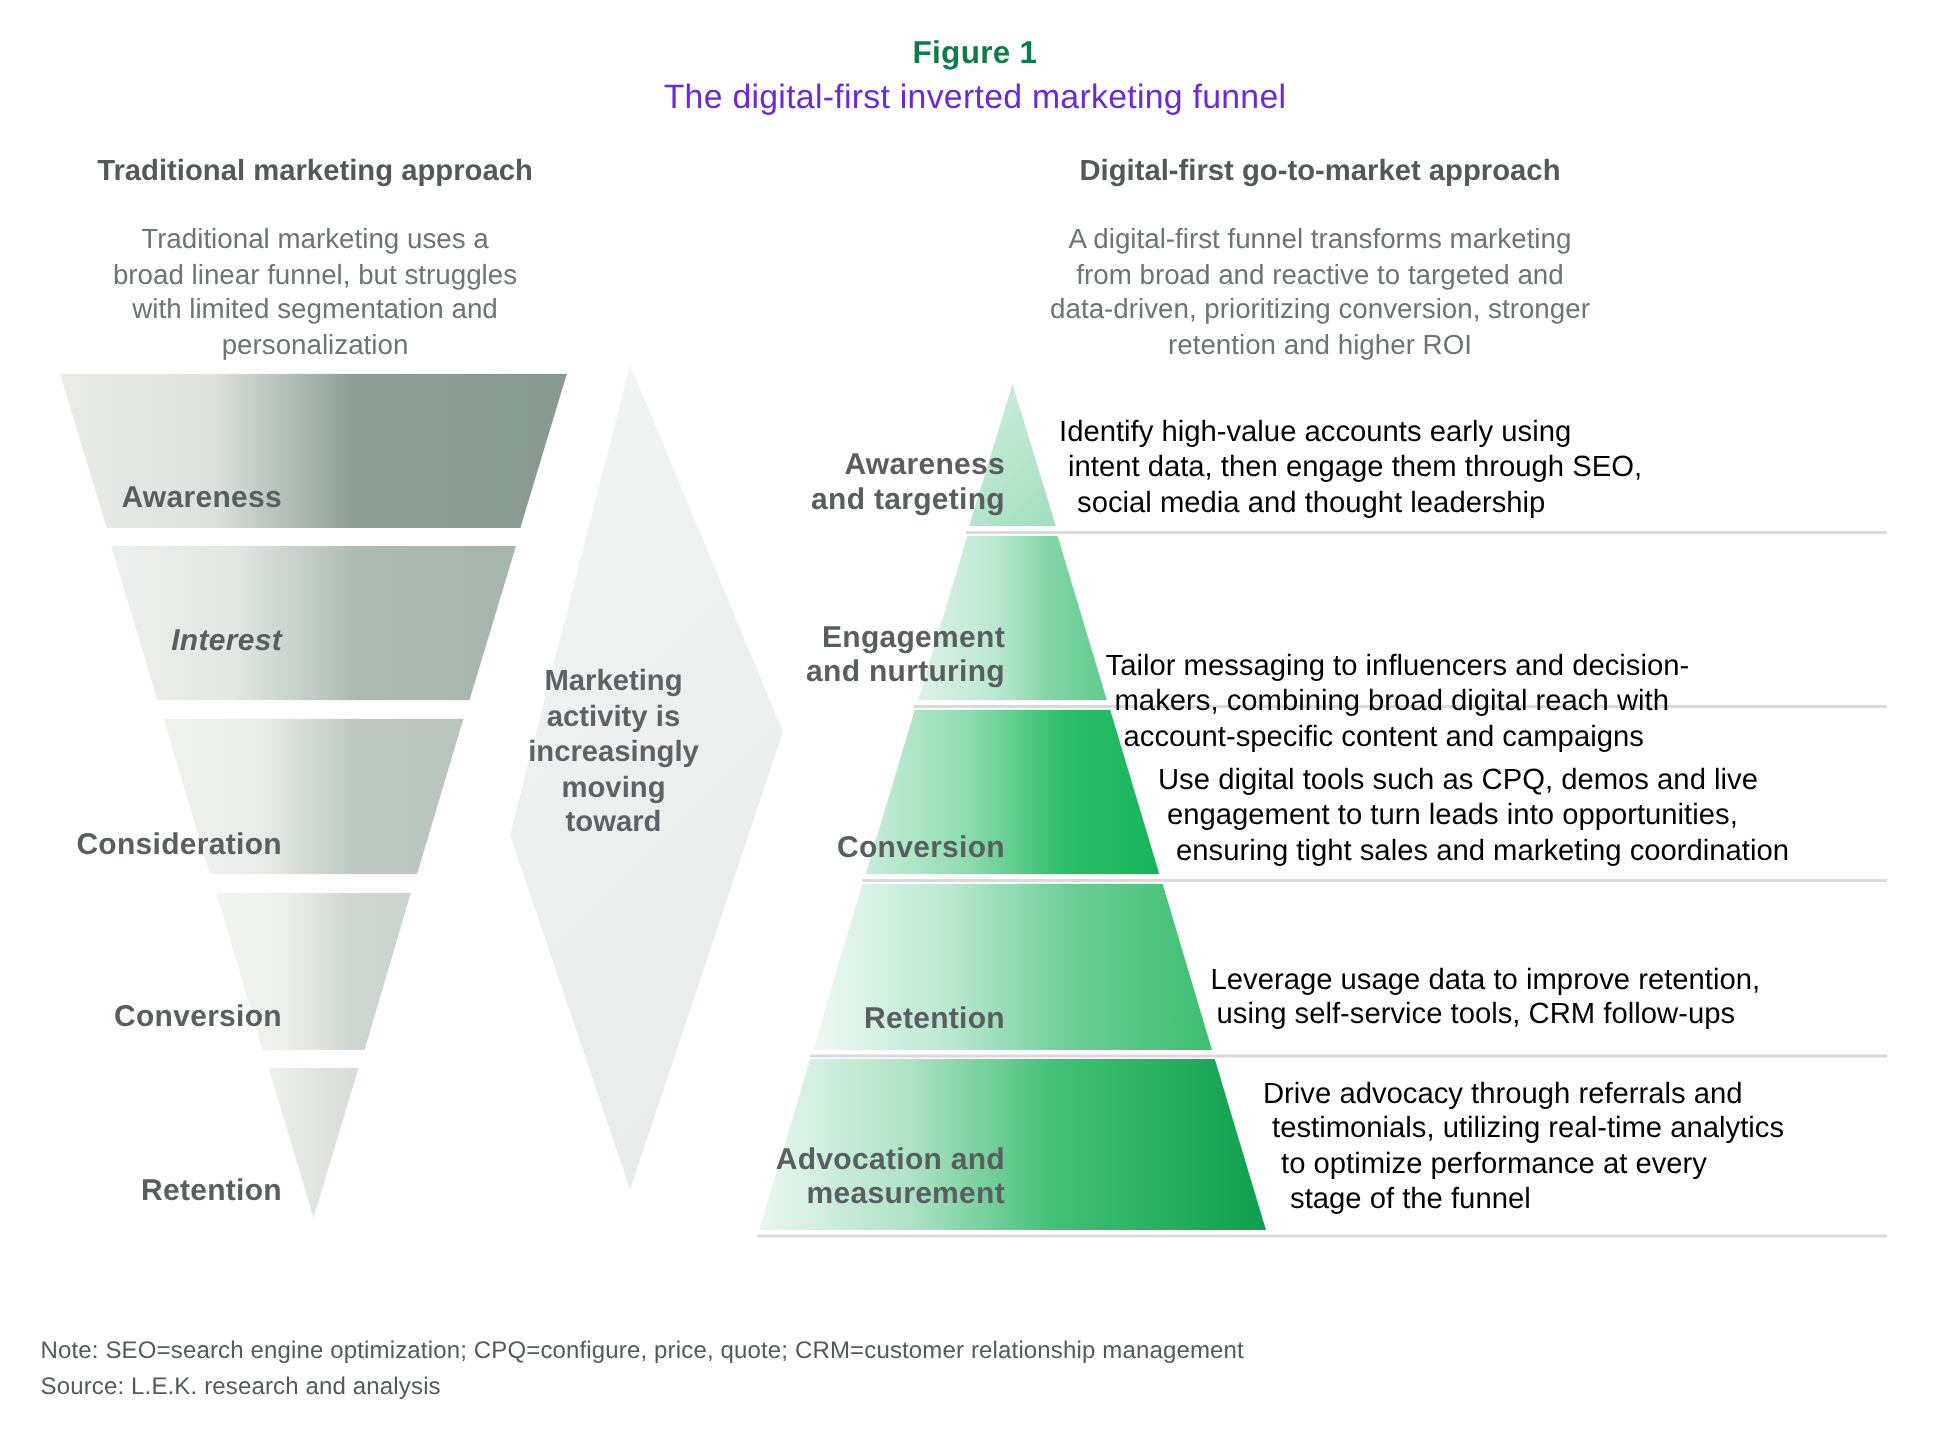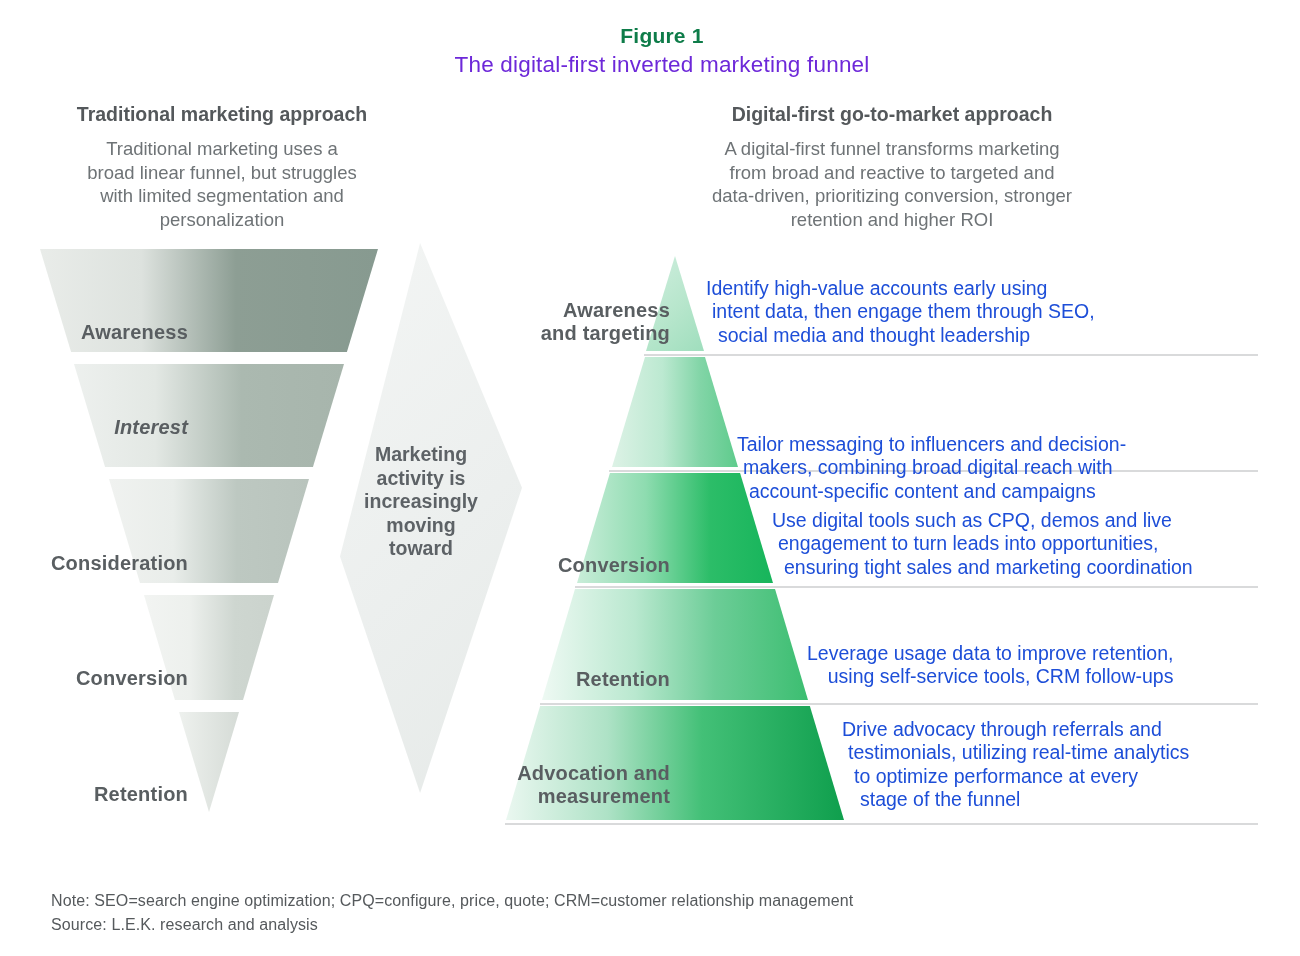--- a/index.html
+++ b/index.html
@@ -2,38 +2,38 @@
 <html><head>
 <meta charset="utf-8">
 <style>
   * { margin: 0; padding: 0; box-sizing: border-box; }
   html, body { background: #ffffff; }
   body { font-family: "Liberation Sans", sans-serif; color: #54585b; }
   #canvas {
     position: relative; width: 1300px; height: 956px;
     background: #ffffff; overflow: hidden;
   }
-  .abs { position: absolute; padding-left: 24px; }
+  .abs { position: absolute; }
 
   
   .figure-label {
     left: 0; top: 24px; width: 1300px; text-align: center;
     font-size: 21px; font-weight: 700; color: #0e7c49; letter-spacing: .2px;
   }
   .figure-title {
     left: 0; top: 52px; width: 1300px; text-align: center;
     font-size: 22.5px; color: #6d28d9; letter-spacing: .2px;
   }
 
   .section-heading {
     font-size: 19.5px; font-weight: 700; color: #54585b; text-align: center;
   }
   .section-desc {
     font-size: 18.5px; color: #6e7376; text-align: center;
-    line-height: 23.5px; white-space: pre-line;
+    line-height: 23.5px; white-space: pre-line; margin-top: 10px;
   }
   .left-heading  { left: 20px;  top: 103px; width: 380px; }
   .left-desc     { left: 10px;  top: 137px; width: 400px; }
   .right-heading { left: 615px; top: 103px; width: 530px; }
   .right-desc    { left: 595px; top: 137px; width: 570px; }
 
   
   .flow-arrow {
     left: 340px; top: 243px; width: 182px; height: 550px;
     background: linear-gradient(135deg, #f3f5f4 0%, #ecefee 55%, #e6eae8 100%);
@@ -90,21 +90,21 @@
 
   .rstage-label {
     position: absolute; left: 430px; width: 240px; text-align: right;
     font-size: 20px; font-weight: 700; color: #595e61;
     line-height: 23px; white-space: pre-line; letter-spacing: .2px; z-index: 3;
   }
   .rl1 { top: 299px; } .rl2 { top: 414px; } .rl3 { top: 554px; }
   .rl4 { top: 668px; } .rl5 { top: 762px; }
 
   .rstage-desc {
-    position: absolute; font-size: 19.5px; color: #1d4ed8;
+    position: absolute; font-size: 19.5px; color: #000000;
     line-height: 23.3px; z-index: 3;
   }
   .rd1 { left: 706px; top: 277px; }
   .rd2 { left: 737px; top: 393px; margin-top: 40px; }
   .rd3 { left: 772px; top: 509px; }
   .rd4 { left: 807px; top: 625px; }
   .rd5 { left: 842px; top: 718px; }
 
   .sep { position: absolute; height: 1.5px; background: #d9dadb; z-index: 1; }
   .sp1 { left: 644px; top: 354px; width: 614px; }
@@ -166,20 +166,22 @@
   <div class="rband rb5"></div>
 
   <div class="sep sp1"></div>
   <div class="sep sp2"></div>
   <div class="sep sp3"></div>
   <div class="sep sp4"></div>
   <div class="sep sp5"></div>
 
   <div class="rstage-label rl1">Awareness
 and targeting</div>
+  <div class="rstage-label rl2">Engagement
+and nurturing</div>
   <div class="rstage-label rl3">Conversion</div>
   <div class="rstage-label rl4">Retention</div>
   <div class="rstage-label rl5">Advocation and
 measurement</div>
 
   <div class="rstage-desc rd1">
       <div style="margin-left: 0px;">Identify high-value accounts early using</div>
       <div style="margin-left: 6px;">intent data, then engage them through SEO,</div>
       <div style="margin-left: 12px;">social media and thought leadership</div>
     </div>
@@ -188,21 +190,21 @@
       <div style="margin-left: 6px;">makers, combining broad digital reach with</div>
       <div style="margin-left: 12px;">account-specific content and campaigns</div>
     </div>
   <div class="rstage-desc rd3">
       <div style="margin-left: 0px;">Use digital tools such as CPQ, demos and live</div>
       <div style="margin-left: 6px;">engagement to turn leads into opportunities,</div>
       <div style="margin-left: 12px;">ensuring tight sales and marketing coordination</div>
     </div>
   <div class="rstage-desc rd4">
       <div style="margin-left: 0px; margin-top: 17px;">Leverage usage data to improve retention,</div>
-      <div style="margin-left: 4px; text-align: right;">using self-service tools, CRM follow-ups</div>
+      <div style="margin-left: 4px;">using self-service tools, CRM follow-ups</div>
     </div>
   <div class="rstage-desc rd5">
       <div style="margin-left: 0px;">Drive advocacy through referrals and</div>
       <div style="margin-left: 6px;">testimonials, utilizing real-time analytics</div>
       <div style="margin-left: 12px;">to optimize performance at every</div>
       <div style="margin-left: 18px;">stage of the funnel</div>
     </div>
 
   <div class="abs note-text">Note: SEO=search engine optimization; CPQ=configure, price, quote; CRM=customer relationship management</div>
   <div class="abs source-text">Source: L.E.K. research and analysis</div>

